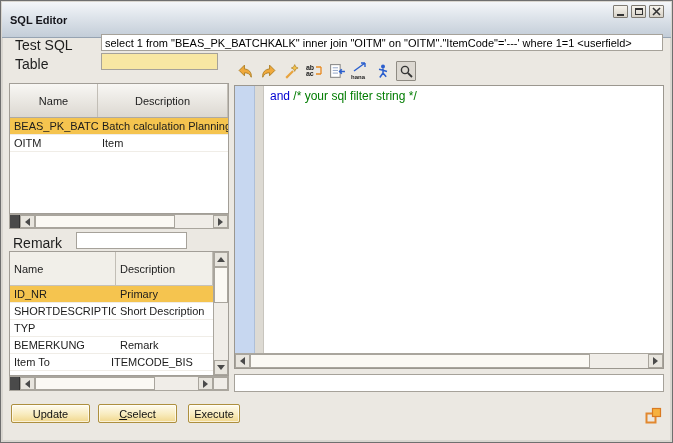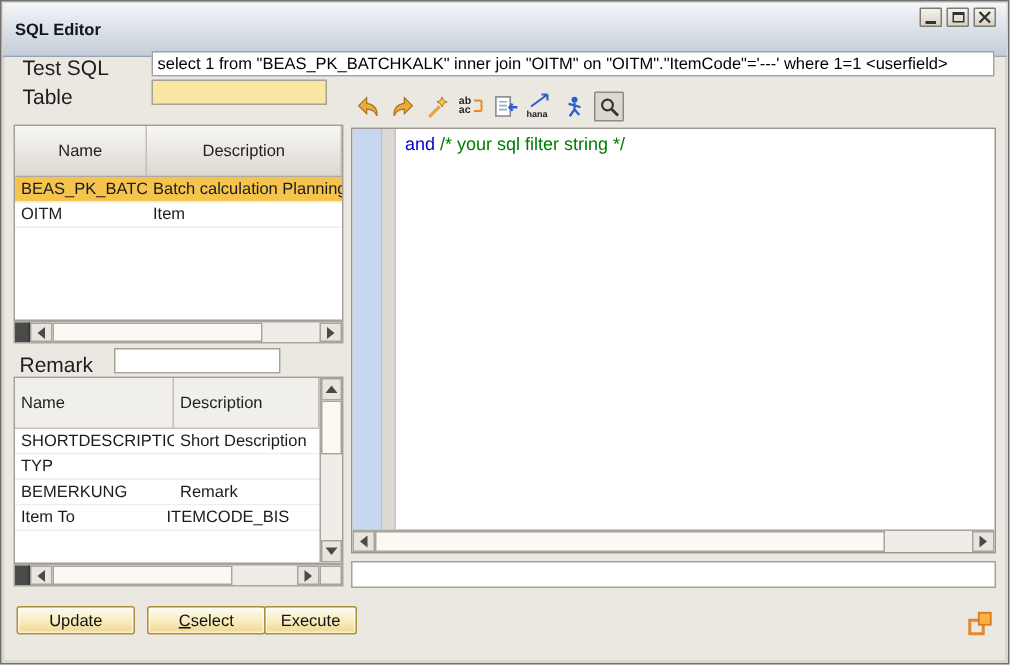--- a/index.html
+++ b/index.html
@@ -205,20 +205,24 @@
 
   <div class="lbl" style="left:12px; top:234px;">Remark</div>
   <input class="inp" style="left: 75px; top: 231px; width: 111px; height: 17px;" value="">
 
   <div class="grid g2 gridflex" style="left:8px; top:250px; width:220px; height:125px;">
     <div class="gbody">
       <div class="ghead flat">
         <div class="cell c1">Name</div>
         <div class="cell c2">Description</div>
       </div>
+      <div class="grow selected">
+        <div class="cell c1">ID_NR</div>
+        <div class="cell c2">Primary</div>
+      </div>
       <div class="grow">
         <div class="cell c1">SHORTDESCRIPTION</div>
         <div class="cell c2">Short Description</div>
       </div>
       <div class="grow">
         <div class="cell c1">TYP</div>
       </div>
       <div class="grow">
         <div class="cell c1">BEMERKUNG</div>
         <div class="cell c2">Remark</div>
@@ -273,21 +277,21 @@
 
   <input class="inp" style="left: 233px; top: 373px; width: 430px; height: 18px;" value="">
 
   <div class="btn" style="left:10px; top:403px; width:79px;">
       <span>Update</span>
     </div>
   <div class="btn" style="left:97px; top:403px; width:79px;">
       <span class="u">C</span>
       <span>select</span>
     </div>
-  <div class="btn" style="left:175px; top:403px; width:62px;">
+  <div class="btn" style="left:187px; top:403px; width:52px;">
       <span>Execute</span>
     </div>
 
   <div style="position:absolute; left:644px; top:406px; width:17px; height:17px;">
     <svg width="17" height="17" viewBox="0 0 17 17">
         <rect x="1.5" y="6.5" width="9" height="9" fill="none" stroke="#e2882f" stroke-width="2"></rect>
         <rect x="7.5" y="1.5" width="8" height="8" fill="#f6b13f" stroke="#d97a22" stroke-width="1.2"></rect>
       </svg>
   </div>
 

